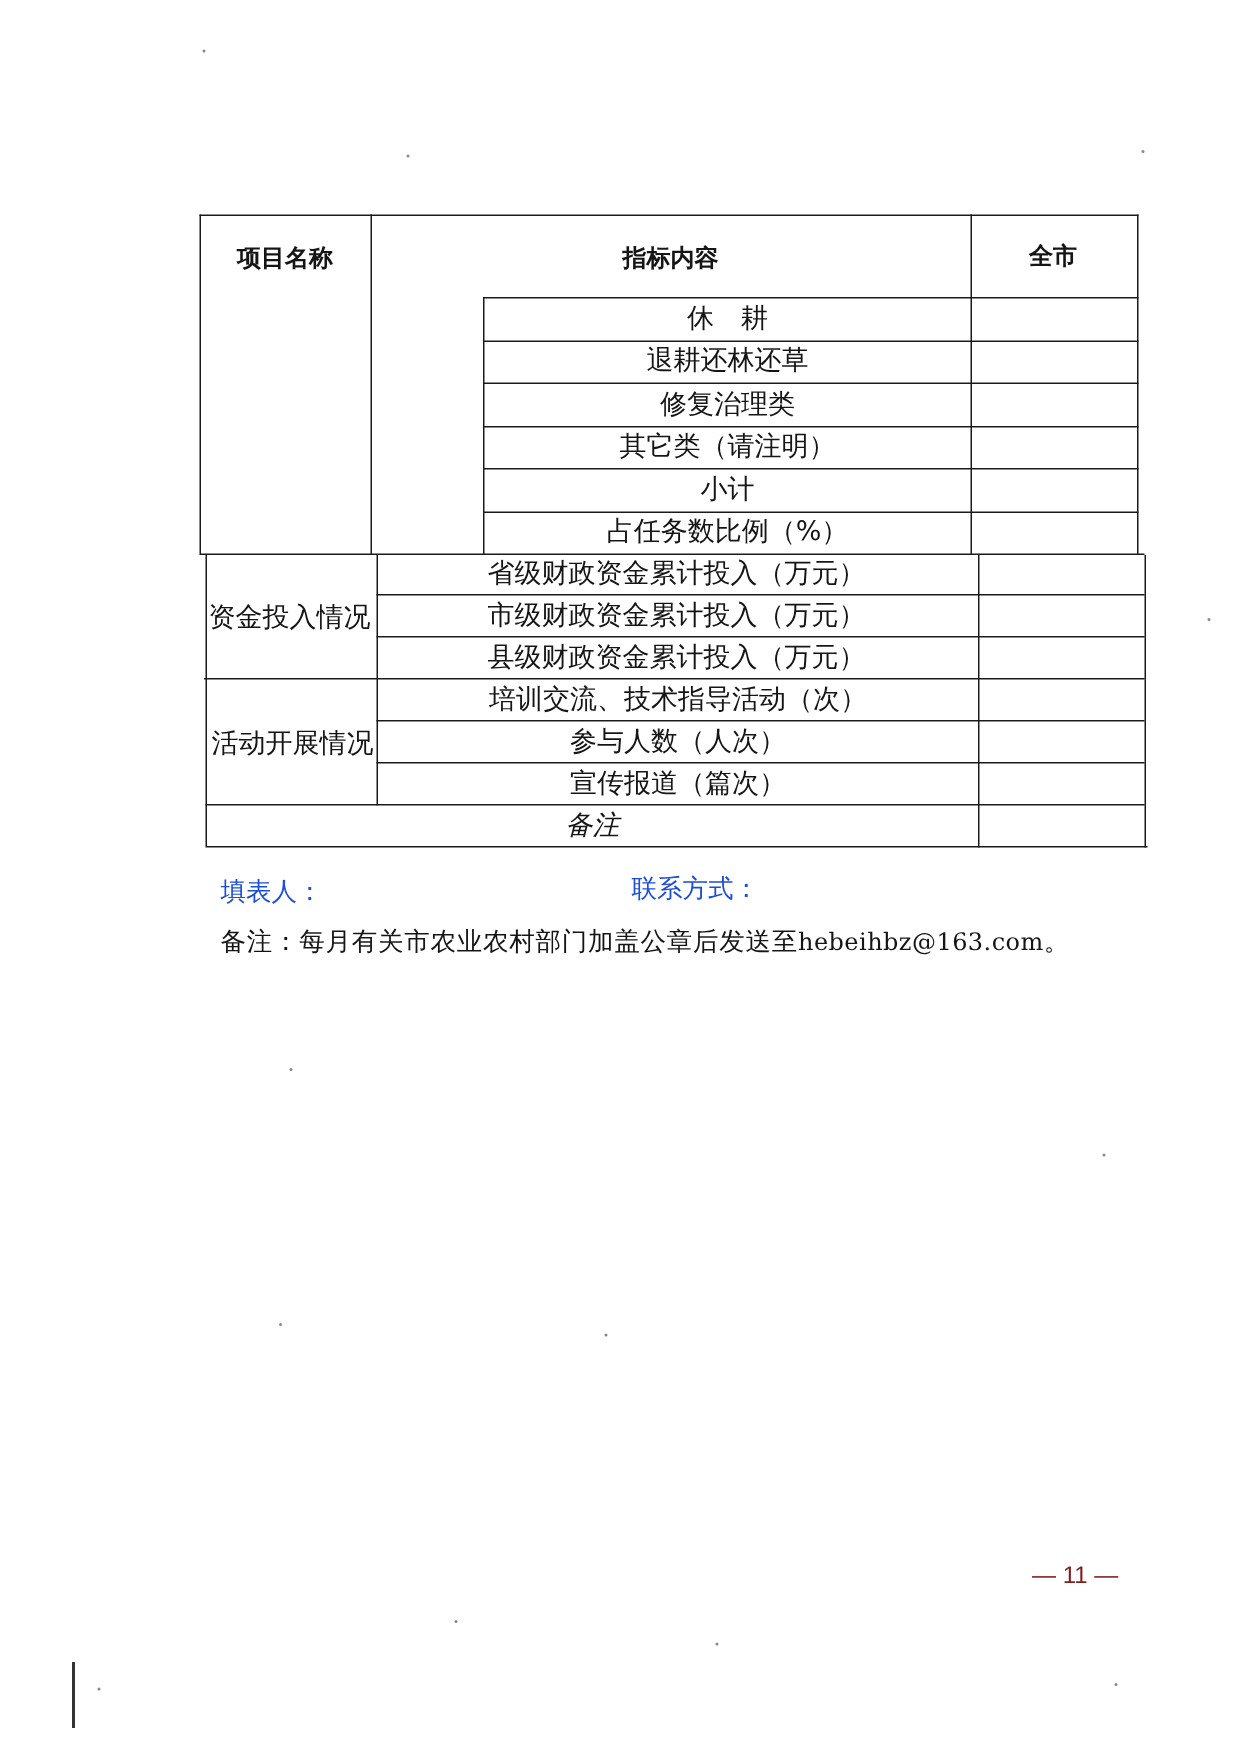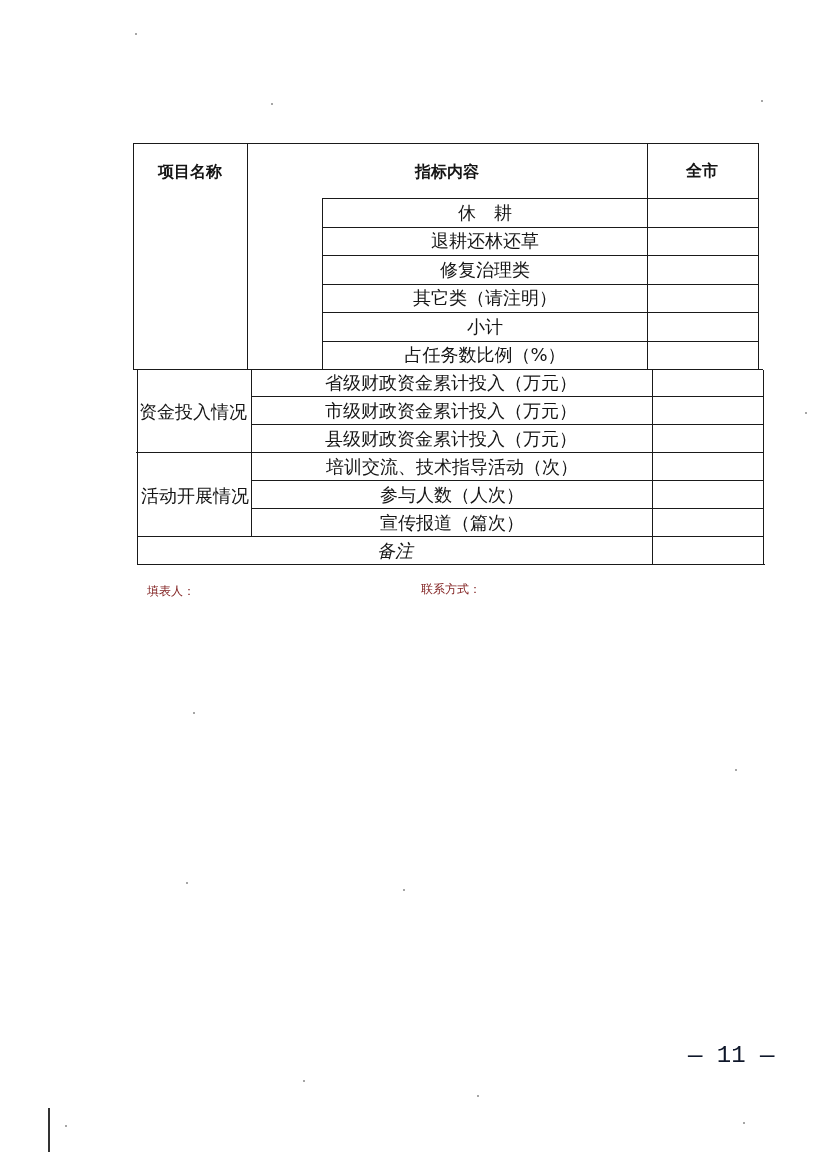--- a/index.html
+++ b/index.html
@@ -10,24 +10,24 @@
   .page { position: absolute; inset: 0; margin-left: 41px; }
   .tbl { position: absolute; left: 0; top: 0; }
   .line { position: absolute; background: #1a1a1a; }
   .h { height: 1.4px; }
   .v { width: 1.4px; }
   .cell-text {
     position: absolute; font-size: 18px; line-height: 18px; white-space: nowrap;
     transform: translateX(-50%); color: #151515;
   }
   .bold { font-weight: bold; font-size: 16px; }
-  .footer-text { position: absolute; font-size: 12px; color: #7f1d1d; white-space: nowrap; }
+  .footer-text { position: absolute; font-size: 17px; color: #1d4ed8; white-space: nowrap; }
   .note { position: absolute; font-size: 17px; color: #151515; white-space: nowrap; letter-spacing: 0.5px; }
   .note .mono { font-family: "DejaVu Serif", "Liberation Serif", serif; font-size: 16px; letter-spacing: 0.3px; }
-  .page-num { position: absolute; font-family: Liberation Mono, monospace; font-size: 24px; color: #0f172a; white-space: nowrap; }
+  .page-num { position: absolute; font-family: Liberation Sans, sans-serif; font-size: 16px; color: #7f1d1d; white-space: nowrap; }
   .scan-edge { position: absolute; left: 7px; top: 1108px; width: 2px; height: 44px; background: #333; }
   .speck { position: absolute; width: 2px; height: 2px; background: #888; border-radius: 1px; }
   .val-cell { position: absolute; }
 </style>
 </head>
 <body>
 
 <div class="page">
 
   <div class="tbl">
@@ -96,20 +96,23 @@
     <span class="val-cell" style="left:613px; top:482px; width:108px; height:25px;"></span>
     <span class="val-cell" style="left:613px; top:510px; width:108px; height:25px;"></span>
 
     <span class="cell-text" style="left:354px; top:542px;font-style:italic;">备注</span>
     <span class="val-cell" style="left:613px; top:538px; width:108px; height:25px;"></span>
   </div>
 
   <span class="footer-text" style="left:106px; top:583px;">填表人：</span>
   <span class="footer-text" style="left:380px; top:581px;">联系方式：</span>
 
+  <div class="note" style="left:106px; top:616px;">
+    <span>备注：每月有关市农业农村部门加盖公章后发送至</span><span class="mono">hebeihbz@163.com</span><span>。</span>
+  </div>
 
   <span class="page-num" style="left:647px; top:1042px;">— 11 —</span>
 
   <div class="scan-edge"></div>
   <div class="speck" style="left:94px; top:33px;"></div>
   <div class="speck" style="left:230px; top:103px;"></div>
   <div class="speck" style="left:720px; top:100px;"></div>
   <div class="speck" style="left:800px; top:231px;"></div>
   <div class="speck" style="left:790px; top:363px;"></div>
   <div class="speck" style="left:764px; top:412px;"></div>

